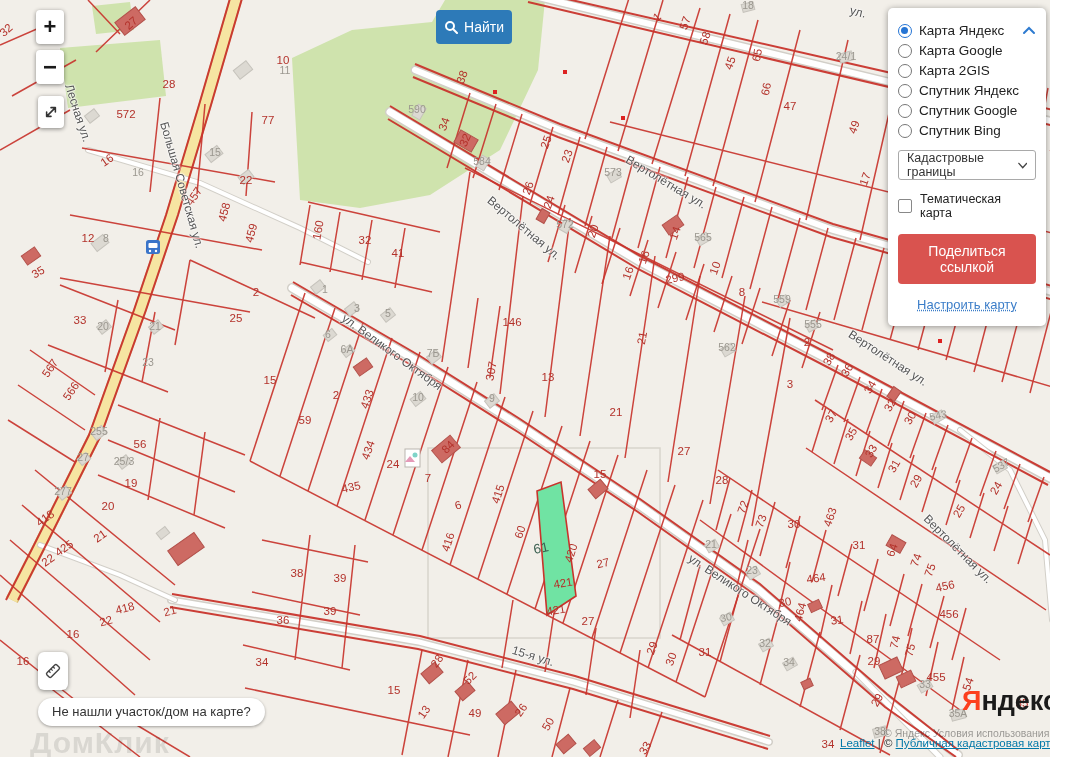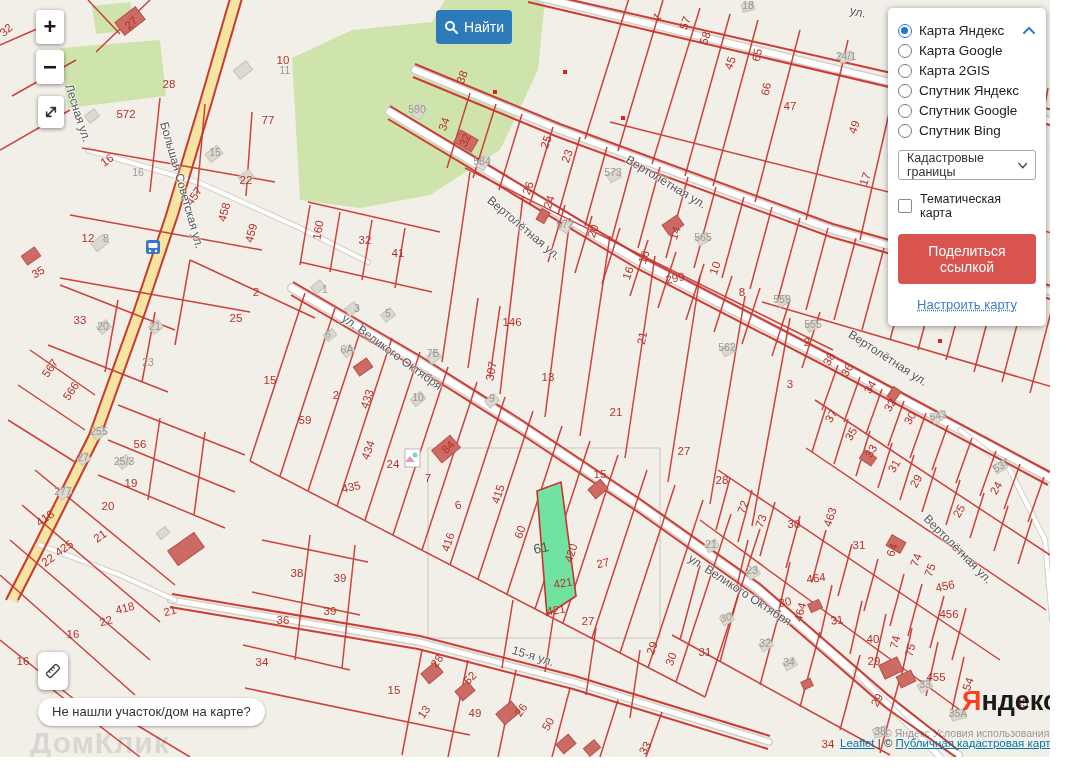--- a/index.html
+++ b/index.html
@@ -342,21 +342,21 @@
       <div class="plabel" style="left: 859px; top: 545px; transform: translate(-50%, -50%) rotate(0deg);">31</div>
       <div class="plabel" style="left: 892px; top: 550px; transform: translate(-50%, -50%) rotate(-70deg);">64</div>
       <div class="plabel" style="left: 916px; top: 560px; transform: translate(-50%, -50%) rotate(-70deg);">74</div>
       <div class="plabel" style="left: 930px; top: 570px; transform: translate(-50%, -50%) rotate(-70deg);">75</div>
       <div class="plabel" style="left: 945px; top: 586px; transform: translate(-50%, -50%) rotate(-12deg);">456</div>
       <div class="plabel" style="left: 949px; top: 614px; transform: translate(-50%, -50%) rotate(0deg);">456</div>
       <div class="plabel" style="left: 816px; top: 578px; transform: translate(-50%, -50%) rotate(-8deg);">464</div>
       <div class="plabel" style="left: 800px; top: 612px; transform: translate(-50%, -50%) rotate(-75deg);">464</div>
       <div class="plabel" style="left: 785px; top: 602px; transform: translate(-50%, -50%) rotate(-12deg);">30</div>
       <div class="plabel" style="left: 837px; top: 620px; transform: translate(-50%, -50%) rotate(-8deg);">31</div>
-      <div class="plabel" style="left: 873px; top: 639px; transform: translate(-50%, -50%) rotate(0deg);">40</div>
+      <div class="plabel" style="left: 873px; top: 639px; transform: translate(-50%, -50%) rotate(0deg);">87</div>
       <div class="plabel" style="left: 895px; top: 642px; transform: translate(-50%, -50%) rotate(-75deg);">74</div>
       <div class="plabel" style="left: 910px; top: 650px; transform: translate(-50%, -50%) rotate(-75deg);">75</div>
       <div class="plabel" style="left: 874px; top: 661px; transform: translate(-50%, -50%) rotate(0deg);">29</div>
       <div class="plabel" style="left: 936px; top: 677px; transform: translate(-50%, -50%) rotate(0deg);">455</div>
       <div class="plabel" style="left: 968px; top: 684px; transform: translate(-50%, -50%) rotate(-70deg);">54</div>
       <div class="plabel g" style="left: 711px; top: 544px; transform: translate(-50%, -50%) rotate(0deg);">21</div>
       <div class="plabel g" style="left: 752px; top: 570px; transform: translate(-50%, -50%) rotate(0deg);">23</div>
       <div class="plabel g" style="left: 726px; top: 617px; transform: translate(-50%, -50%) rotate(-12deg);">30</div>
       <div class="plabel" style="left: 705px; top: 652px; transform: translate(-50%, -50%) rotate(0deg);">31</div>
       <div class="plabel g" style="left: 765px; top: 643px; transform: translate(-50%, -50%) rotate(0deg);">32</div>

